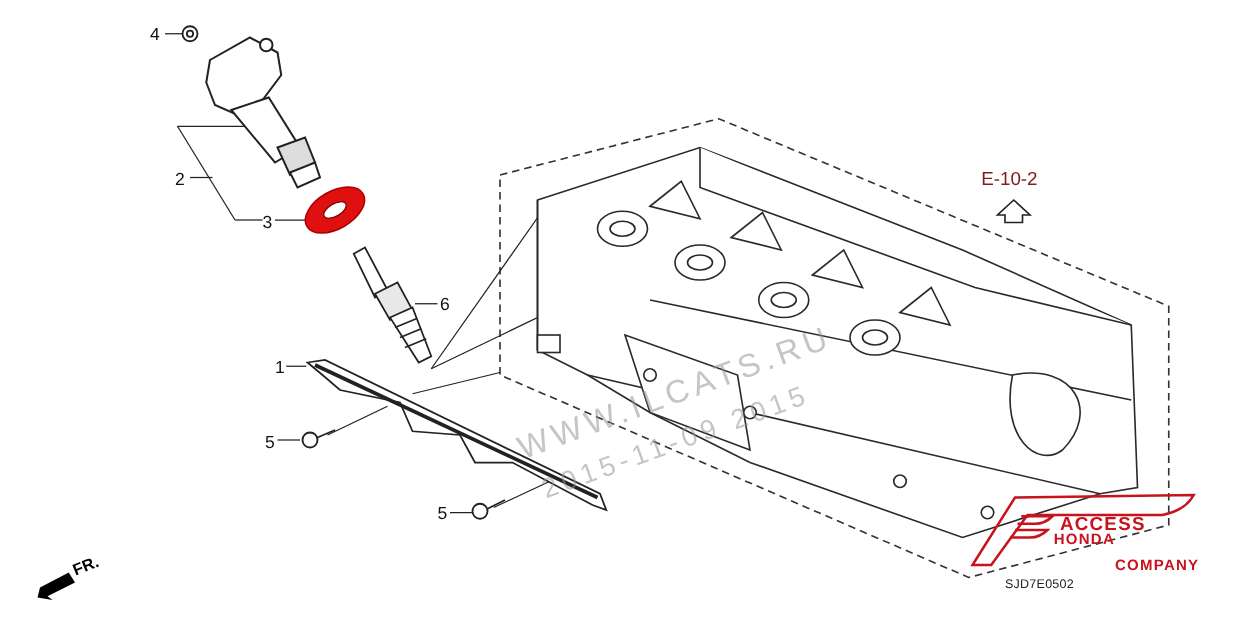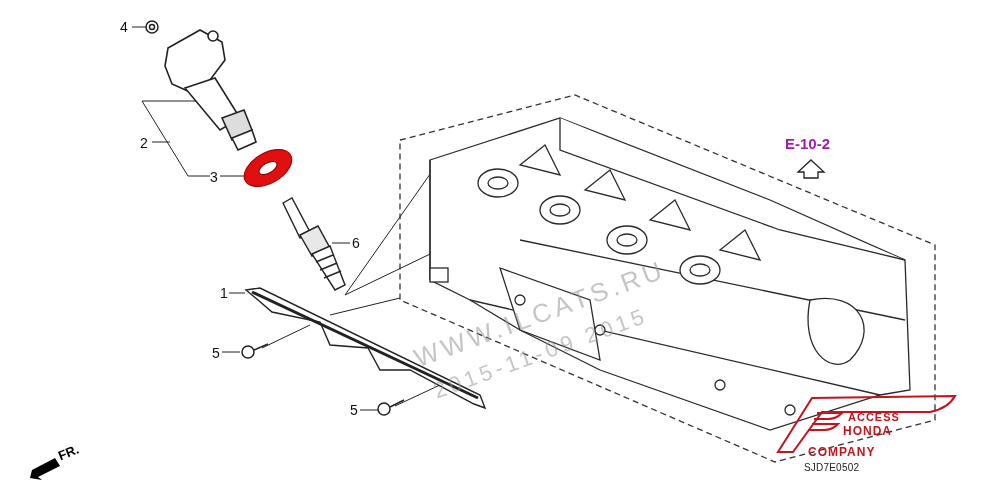--- a/index.html
+++ b/index.html
@@ -1,21 +1,21 @@
 <!DOCTYPE html>
 <html><head>
 <meta charset="utf-8">
 <style>
   html, body { margin: 0; padding: 0; background: #ffffff; }
   body { width: 1000px; height: 499px; position: relative; overflow: hidden;
          font-family: "Liberation Sans", sans-serif; }
   #stage { position: absolute; left: 0; top: 0; width: 1000px; height: 499px; }
   .callout { position: absolute; font-family: "Liberation Sans", sans-serif;
              font-size: 14px; color: #111; line-height: 14px; }
-  .ref { position: absolute; left: 785px; top: 135px; font-weight: bold; font-size: 15px; color: #a21caf; }
+  .ref { position: absolute; left: 785px; top: 135px; font-weight: normal; font-size: 15px; color: #7f1d1d; }
   .code { position: absolute; left: 804px; top: 462px; font-size: 10px; color: #222; letter-spacing: 0.2px; }
   .wm { position: absolute; color: rgba(150,150,150,0.55); font-size: 26px; transform: rotate(-20deg);
         transform-origin: left top; white-space: nowrap; letter-spacing: 4px; }
   .logo-text { position: absolute; color: #c8121c; font-weight: bold; text-align: center; letter-spacing: 1px; }
   .fr { position: absolute; left: 58px; top: 445px; font-weight: bold; font-size: 13px; transform: rotate(-22deg); color:#000; }
 </style>
 </head>
 <body>
 
 <div id="stage">
@@ -130,16 +130,16 @@
   <span class="callout" style="left:212px;top:346px">5</span>
   <span class="callout" style="left:350px;top:403px">5</span>
 
   <span class="ref">E-10-2</span>
   <span class="code">SJD7E0502</span>
   <span class="fr">FR.</span>
 
   <span class="wm" style="left:410px;top:345px">WWW.ILCATS.RU</span>
   <span class="wm" style="left:430px;top:380px;font-size:22px">2015-11-09 2015</span>
 
-  <span class="logo-text" style="left:848px;top:411px;font-size:11px">ACCESS</span>
+  <span class="logo-text" style="left:848px;top:411px;font-size:15px">ACCESS</span>
   <span class="logo-text" style="left:843px;top:424px;font-size:12px">HONDA</span>
-  <span class="logo-text" style="left:808px;top:445px;font-size:12px">COMPANY</span>
+  <span class="logo-text" style="left:892px;top:445px;font-size:12px">COMPANY</span>
 </div>
 
 </body></html>

